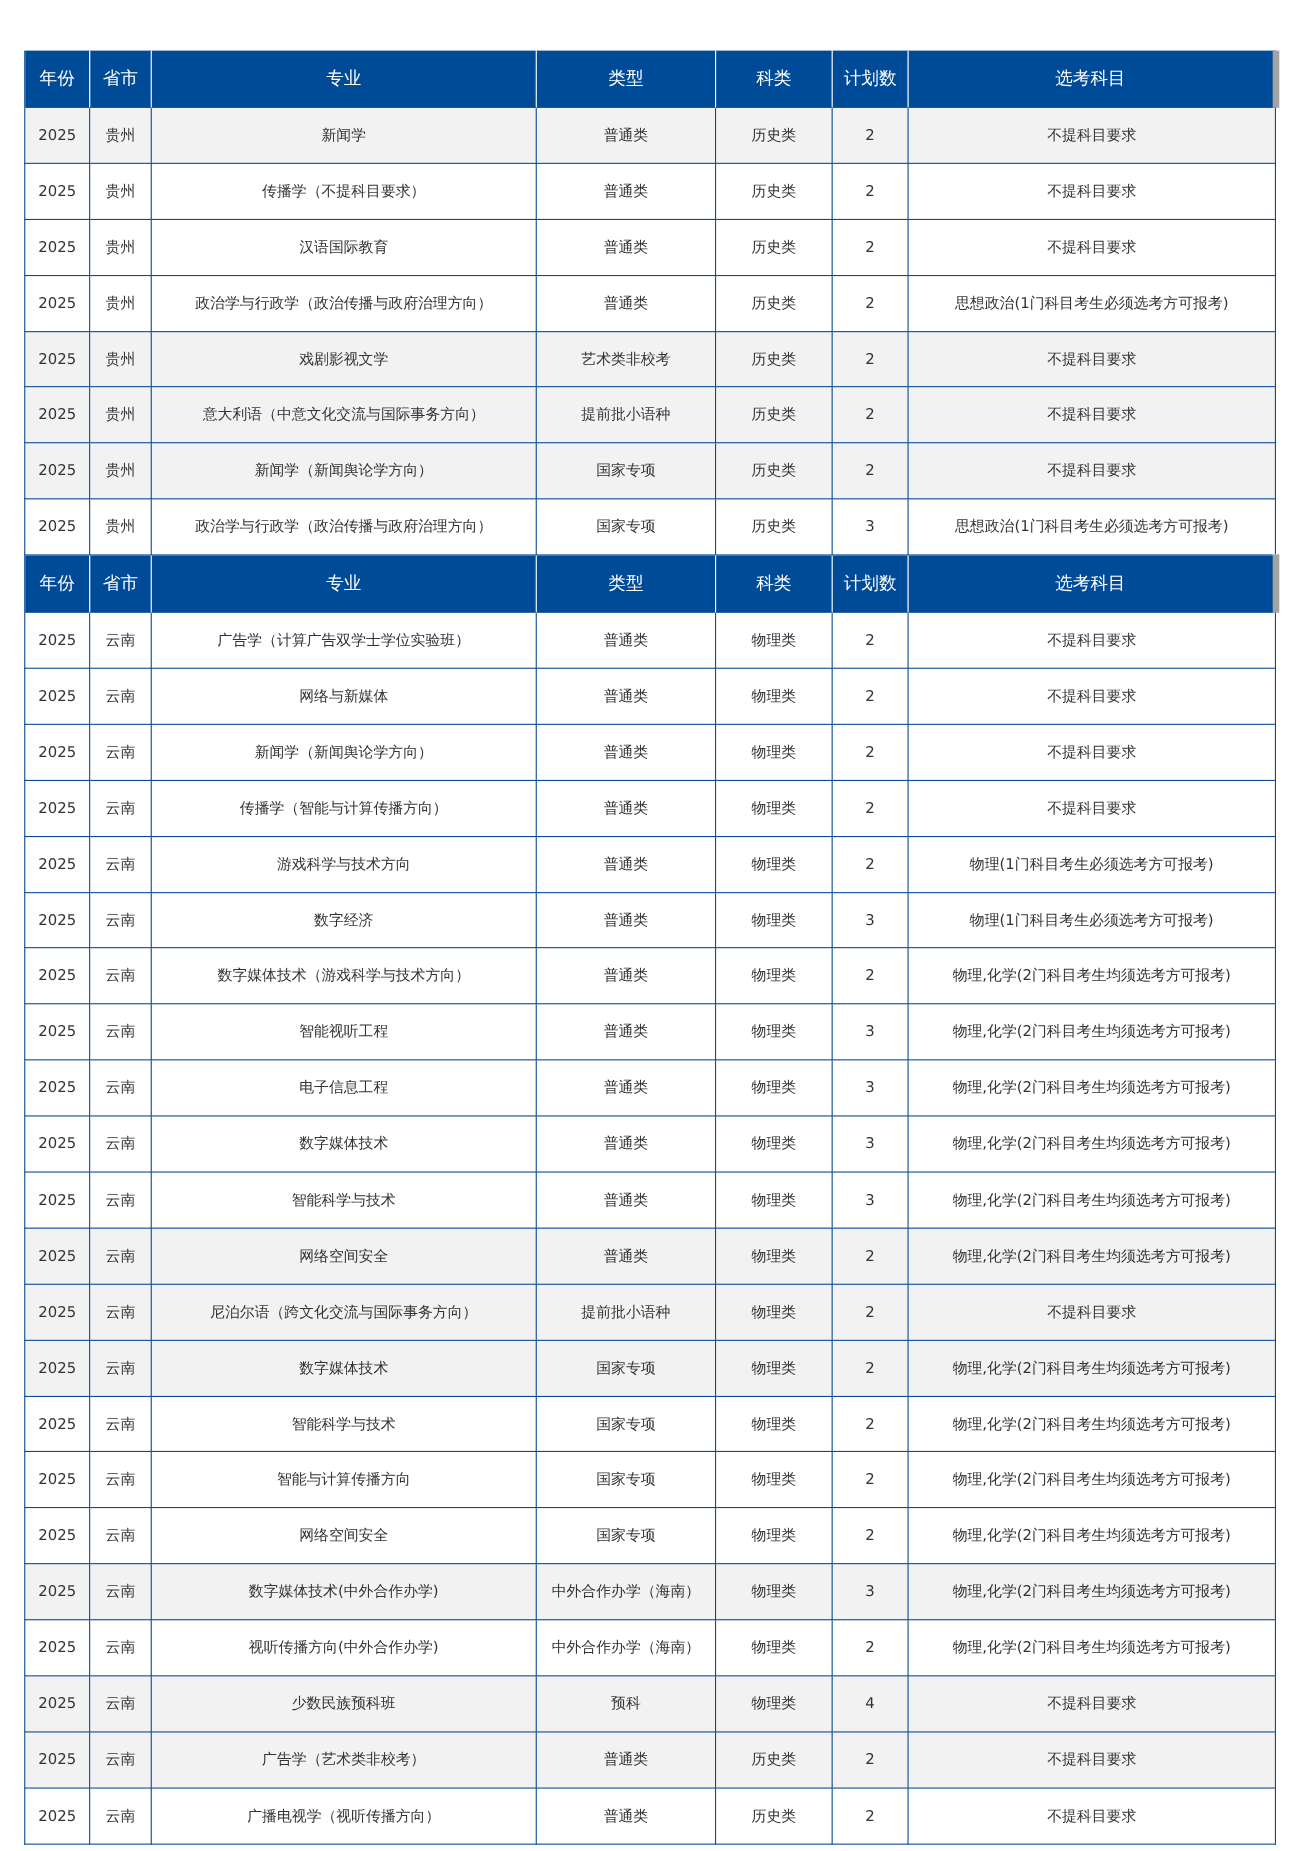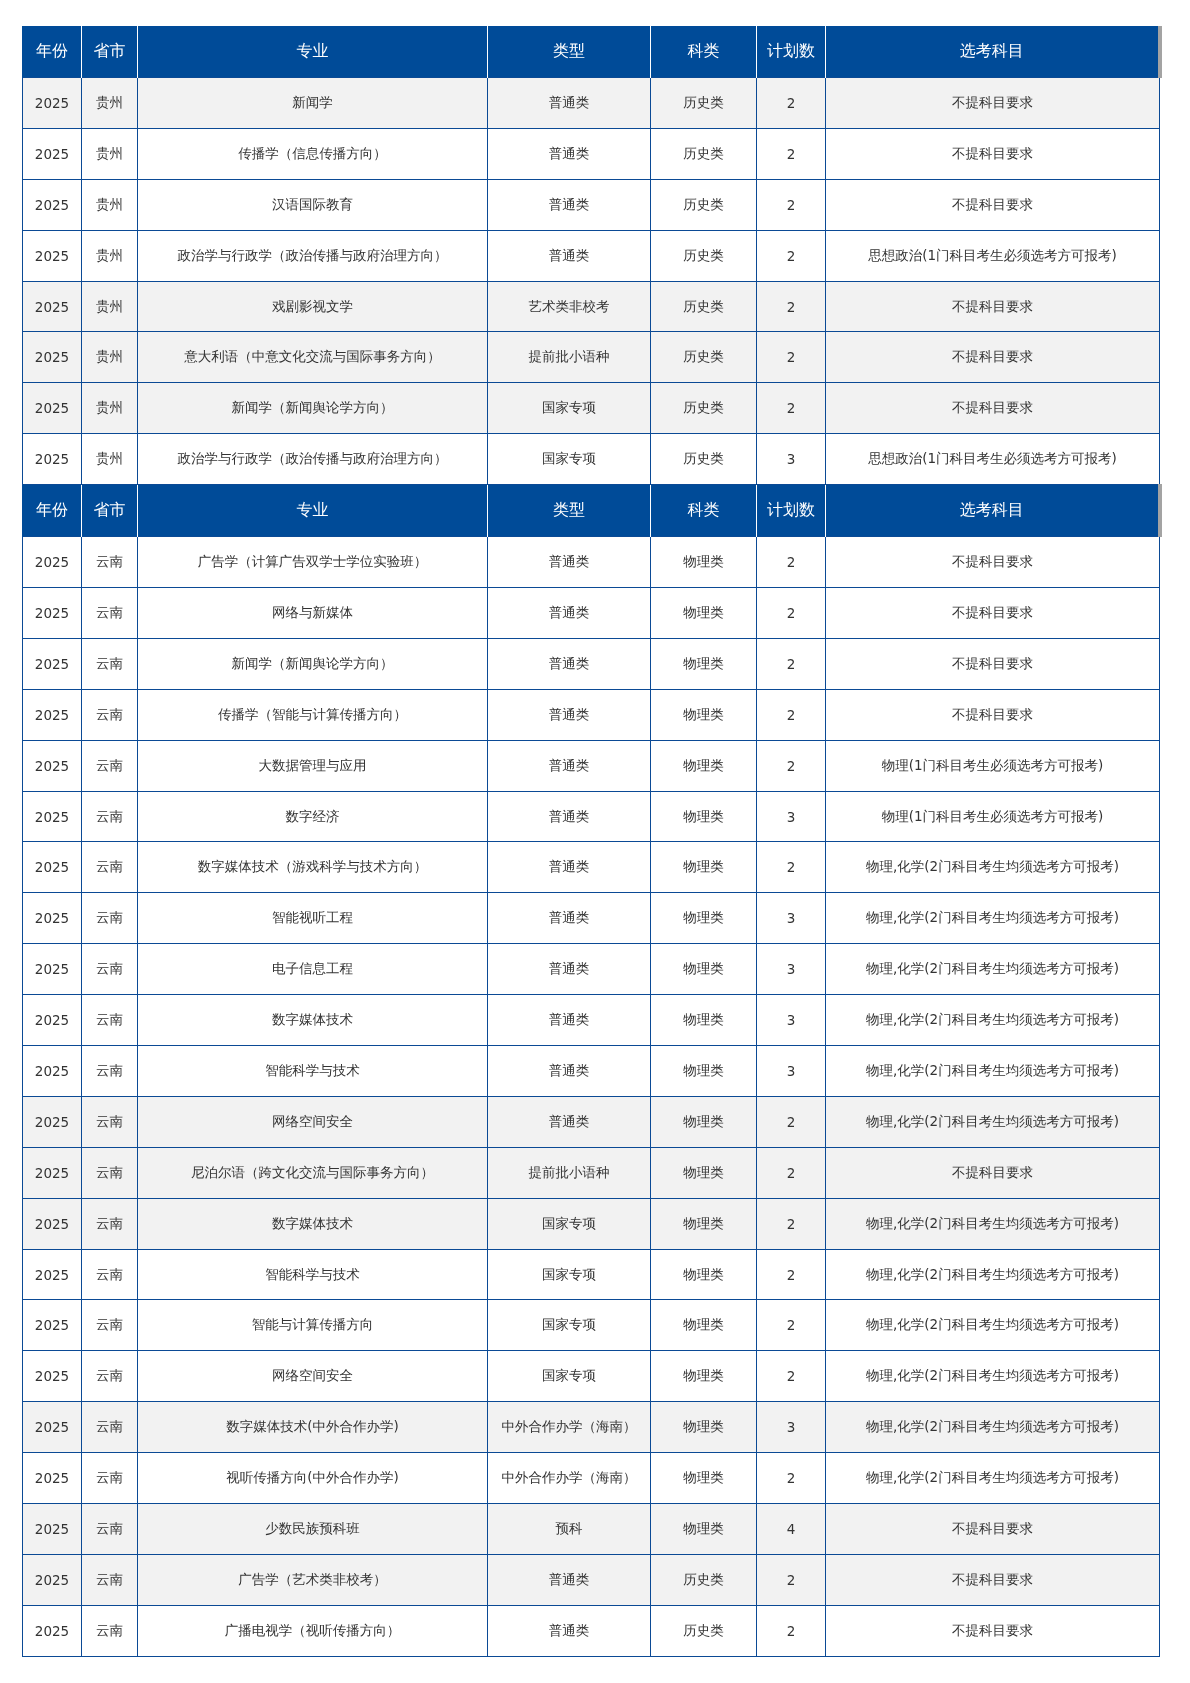--- a/index.html
+++ b/index.html
@@ -1,31 +1,31 @@
 <!DOCTYPE html>
 <html><head>
 <meta charset="utf-8">
 <style>
   html, body { margin: 0; padding: 0; background: #ffffff; }
   body { width: 1190px; height: 1683px; position: relative; overflow: hidden;
          font-family: "DejaVu Sans", "Liberation Sans", sans-serif; }
-  .wrap { position: absolute; left: 22px; top: 26px; width: 1137px; }
+  .wrap { position: absolute; left: 22px; top: 46px; width: 1137px; }
   table { border-collapse: collapse; width: 1137px; table-layout: fixed; }
   col.c-year { width: 59px; }
   col.c-prov { width: 56px; }
   col.c-major { width: 350px; }
   col.c-type { width: 163px; }
   col.c-cat { width: 106px; }
   col.c-plan { width: 69px; }
   col.c-subj { width: 334px; }
   th, td { text-align: center; vertical-align: middle; padding: 0; }
   th { background: #004b98; color: #ffffff; font-weight: normal; font-size: 16px;
        height: 51px; border-left: 1px solid #ffffff; border-right: 1px solid #ffffff; }
   th:first-child { border-left: 1px solid #004b98; }
-  th:last-child { border-right: 4px solid #a3a3a3; }
+  th:last-child { border-right: 6px solid #a3a3a3; }
   td { border: 1px solid #0b4a95; color: #333333; font-size: 13.5px; height: 49.9px; }
   tr.gray td { background: #f2f2f2; }
   tr.white td { background: #ffffff; }
 </style>
 </head>
 <body>
 
 <div class="wrap">
   <table>
     <colgroup>
@@ -52,21 +52,21 @@
           <td>贵州</td>
           <td>新闻学</td>
           <td>普通类</td>
           <td>历史类</td>
           <td>2</td>
           <td>不提科目要求</td>
         </tr>
         <tr class="white">
           <td>2025</td>
           <td>贵州</td>
-          <td>传播学（信息传播方向）</td>
+          <td>传播学（不提科目要求）</td>
           <td>普通类</td>
           <td>历史类</td>
           <td>2</td>
           <td>不提科目要求</td>
         </tr>
         <tr class="white">
           <td>2025</td>
           <td>贵州</td>
           <td>汉语国际教育</td>
           <td>普通类</td>
@@ -160,21 +160,21 @@
           <td>云南</td>
           <td>传播学（智能与计算传播方向）</td>
           <td>普通类</td>
           <td>物理类</td>
           <td>2</td>
           <td>不提科目要求</td>
         </tr>
         <tr class="white">
           <td>2025</td>
           <td>云南</td>
-          <td>大数据管理与应用</td>
+          <td>游戏科学与技术方向</td>
           <td>普通类</td>
           <td>物理类</td>
           <td>2</td>
           <td>物理(1门科目考生必须选考方可报考)</td>
         </tr>
         <tr class="white">
           <td>2025</td>
           <td>云南</td>
           <td>数字经济</td>
           <td>普通类</td>

